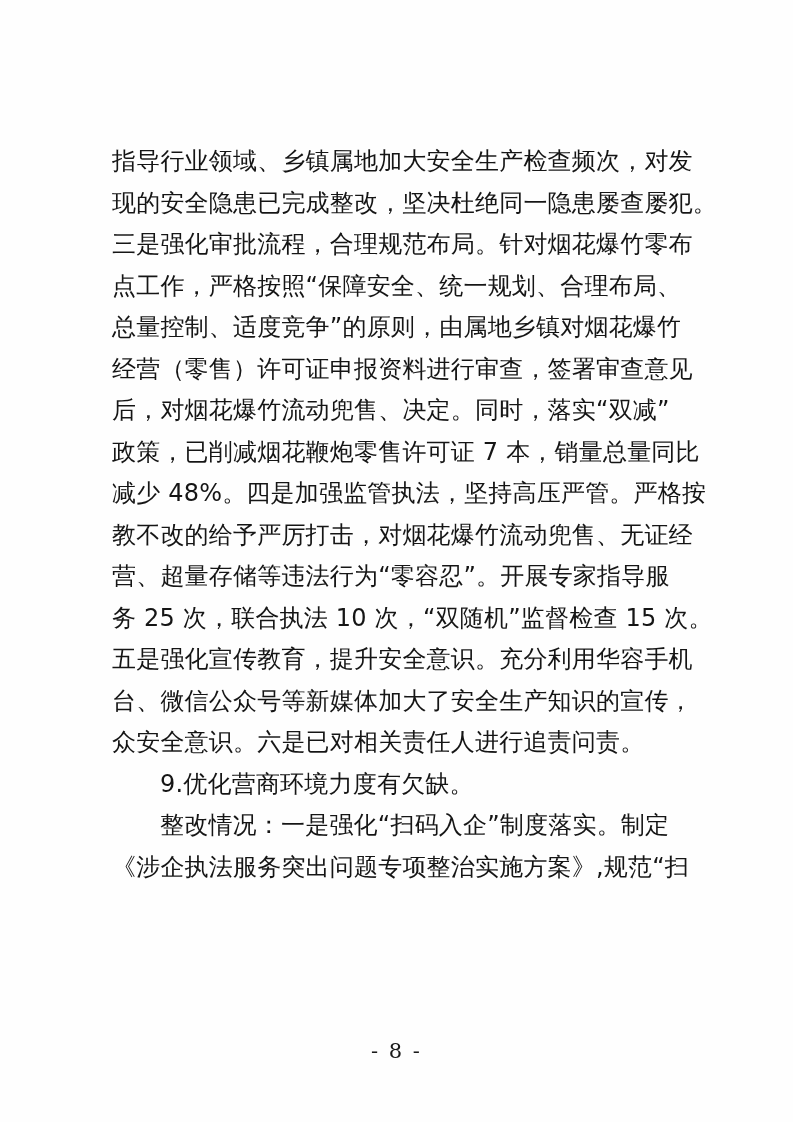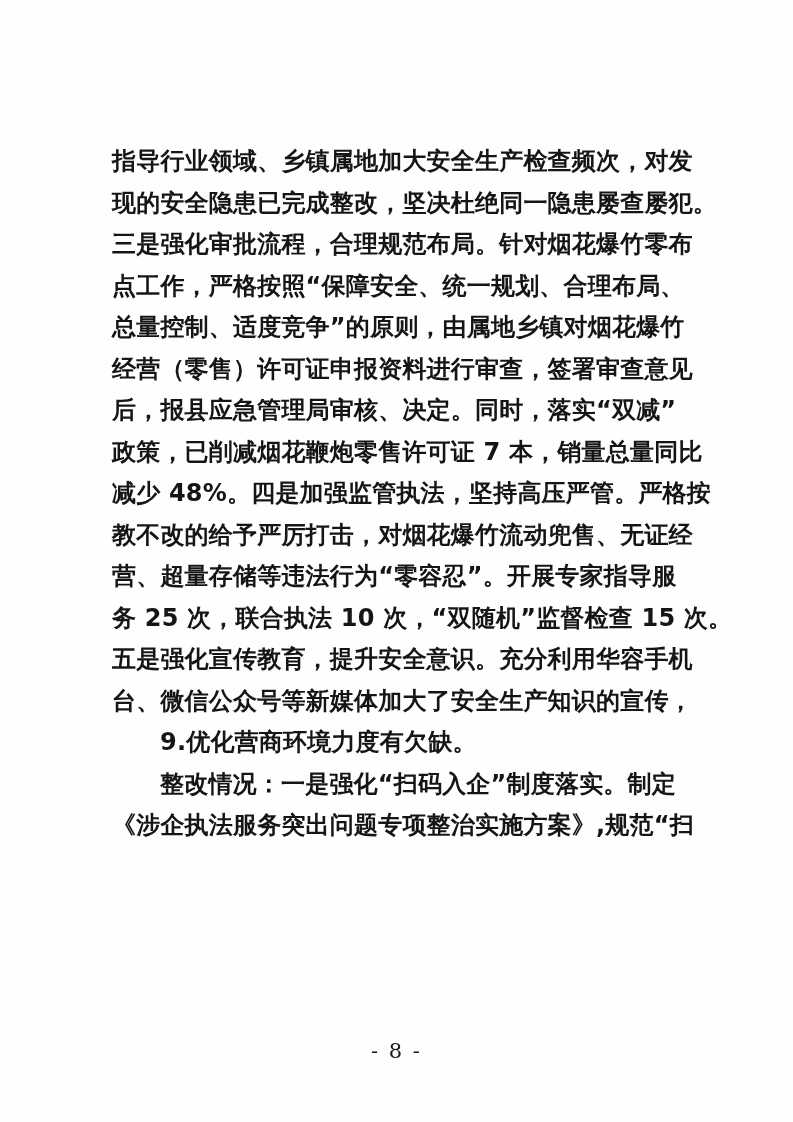--- a/index.html
+++ b/index.html
@@ -21,21 +21,20 @@
     top: 141px;
     width: 660px;
   }
   .line {
     height: 41.5px;
     line-height: 41.5px;
     font-size: 24px;
     color: #151515;
     white-space: nowrap;
     letter-spacing: 0.2px;
-    font-weight: bold;
   }
   .line.indent {
     padding-left: 48px;
   }
   .page-number {
     position: absolute;
     left: 0;
     top: 1039px;
     width: 793px;
     text-align: center;
@@ -49,26 +48,27 @@
 <body>
 
 <div class="page">
   <main class="body-text" id="lines-container">
       <div class="line">指导行业领域、乡镇属地加大安全生产检查频次，对发</div>
       <div class="line">现的安全隐患已完成整改，坚决杜绝同一隐患屡查屡犯。</div>
       <div class="line">三是强化审批流程，合理规范布局。针对烟花爆竹零布</div>
       <div class="line">点工作，严格按照“保障安全、统一规划、合理布局、</div>
       <div class="line">总量控制、适度竞争”的原则，由属地乡镇对烟花爆竹</div>
       <div class="line">经营（零售）许可证申报资料进行审查，签署审查意见</div>
-      <div class="line">后，报县应急管理局审核、决定。同时，落实“双减”</div>
+      <div class="line">后，对烟花爆竹流动兜售、决定。同时，落实“双减”</div>
       <div class="line">政策，已削减烟花鞭炮零售许可证 7 本，销量总量同比</div>
       <div class="line">减少 48%。四是加强监管执法，坚持高压严管。严格按</div>
       <div class="line">教不改的给予严厉打击，对烟花爆竹流动兜售、无证经</div>
       <div class="line">营、超量存储等违法行为“零容忍”。开展专家指导服</div>
       <div class="line">务 25 次，联合执法 10 次，“双随机”监督检查 15 次。</div>
       <div class="line">五是强化宣传教育，提升安全意识。充分利用华容手机</div>
       <div class="line">台、微信公众号等新媒体加大了安全生产知识的宣传，</div>
+      <div class="line">众安全意识。六是已对相关责任人进行追责问责。</div>
       <div class="line indent">9.优化营商环境力度有欠缺。</div>
       <div class="line indent">整改情况：一是强化“扫码入企”制度落实。制定</div>
       <div class="line">《涉企执法服务突出问题专项整治实施方案》,规范“扫</div>
     </main>
   <footer class="page-number">- 8 -</footer>
 </div>
 
 </body></html>

